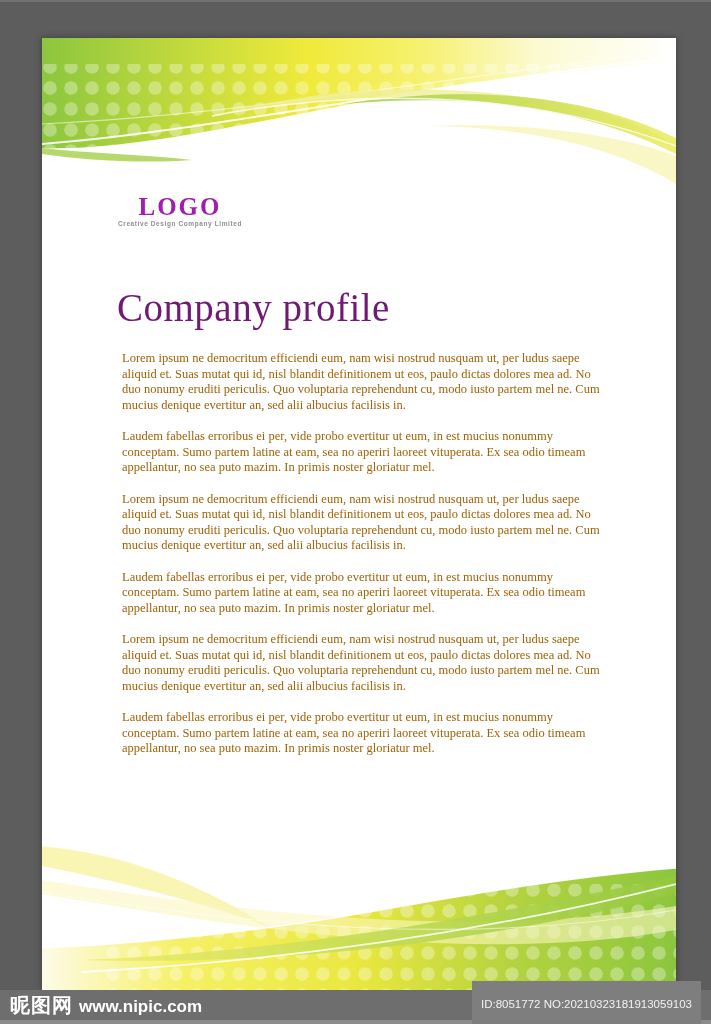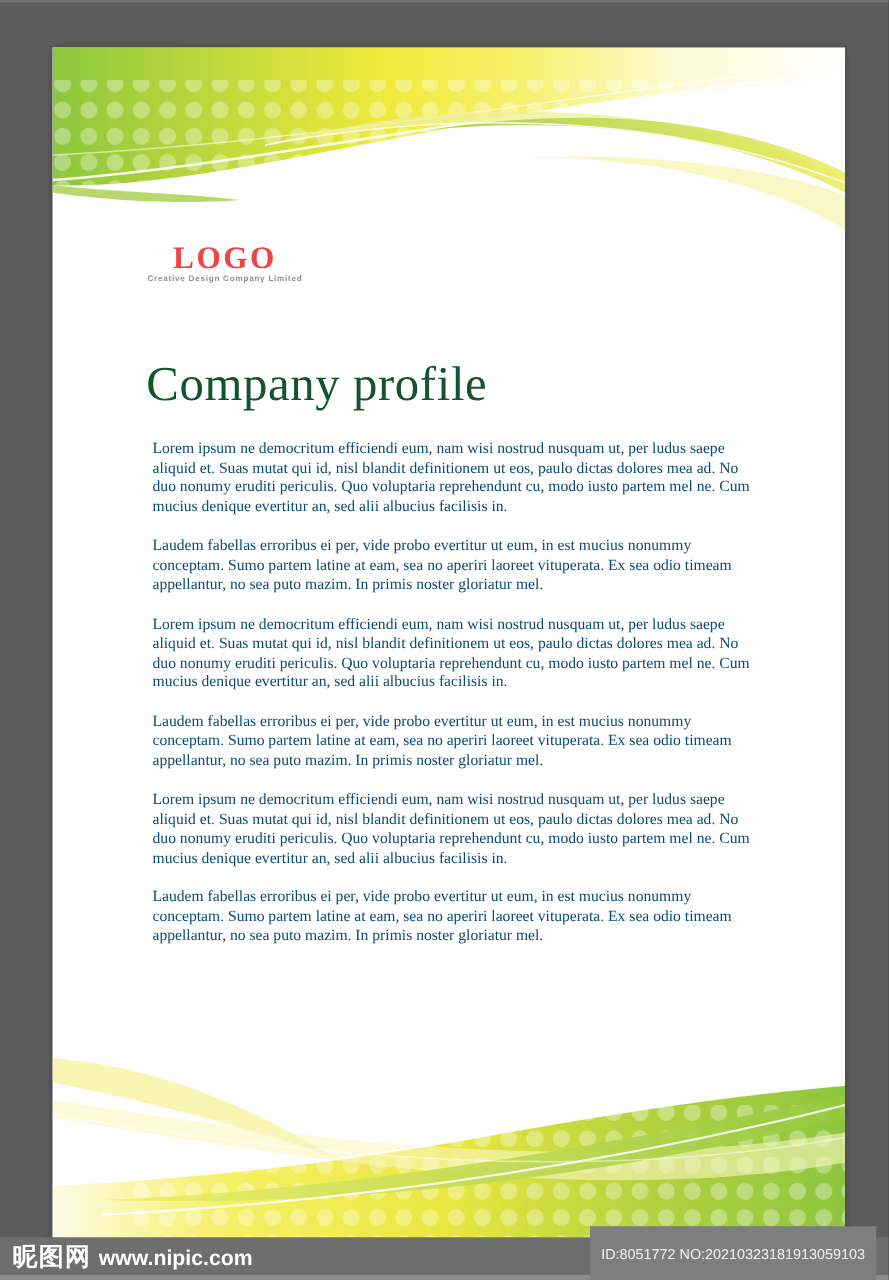--- a/index.html
+++ b/index.html
@@ -10,32 +10,32 @@
   
   .page{position:absolute;left:42px;top:38px;width:634px;height:952px;background:#ffffff;
         box-shadow:0 0 7px rgba(0,0,0,.35);overflow:hidden;}
   .deco{position:absolute;left:0;width:634px;pointer-events:none;display:block;}
   .deco-top{top:0;height:150px;}
   .deco-bottom{bottom:0;height:150px;}
 
   
   .logo{position:absolute;left:33px;top:156px;width:210px;text-align:center;}
   .logo-title{font-family:"Liberation Serif",serif;font-weight:bold;font-size:25px;
-              letter-spacing:2px;color:#ef4444;line-height:1.05;}
+              letter-spacing:2px;color:#a21caf;line-height:1.05;}
   .logo-cn{font-size:15px;font-weight:600;color:#4f4f4f;letter-spacing:.5px;line-height:1.25;}
   .logo-en{font-size:6.5px;font-weight:bold;color:#8f8f8f;letter-spacing:.6px;line-height:1.2;}
 
   
   .heading{position:absolute;left:75px;top:247px;font-family:"Liberation Serif",serif;
-           font-size:39px;font-weight:normal;color:#14532d;letter-spacing:.5px;}
+           font-size:39px;font-weight:normal;color:#701a75;letter-spacing:.5px;}
 
   
   .copy{position:absolute;left:80px;top:313px;width:484px;}
   .copy p{margin:0 0 16px 0;font-family:"Liberation Serif",serif;font-size:12.5px;
-          line-height:15.5px;color:#0c4a6e;text-align:left;}
+          line-height:15.5px;color:#a16207;text-align:left;}
   .para-block{margin:0 0 15px 0;}
 
   
   .footer{position:absolute;left:0;right:0;bottom:0;height:34px;background:#6e6e6e;}
   .footer-strip{position:absolute;left:0;right:0;bottom:0;height:4px;background:#8b8b8b;}
   .footer-row{position:absolute;left:0;right:0;top:0;bottom:4px;display:flex;
               align-items:center;justify-content:space-between;padding:0 10px;}
   .site{display:flex;align-items:baseline;gap:6px;color:#ffffff;}
   .site-logo{font-size:20px;font-weight:bold;letter-spacing:1px;}
   .site-url{font-size:17px;font-weight:bold;}

